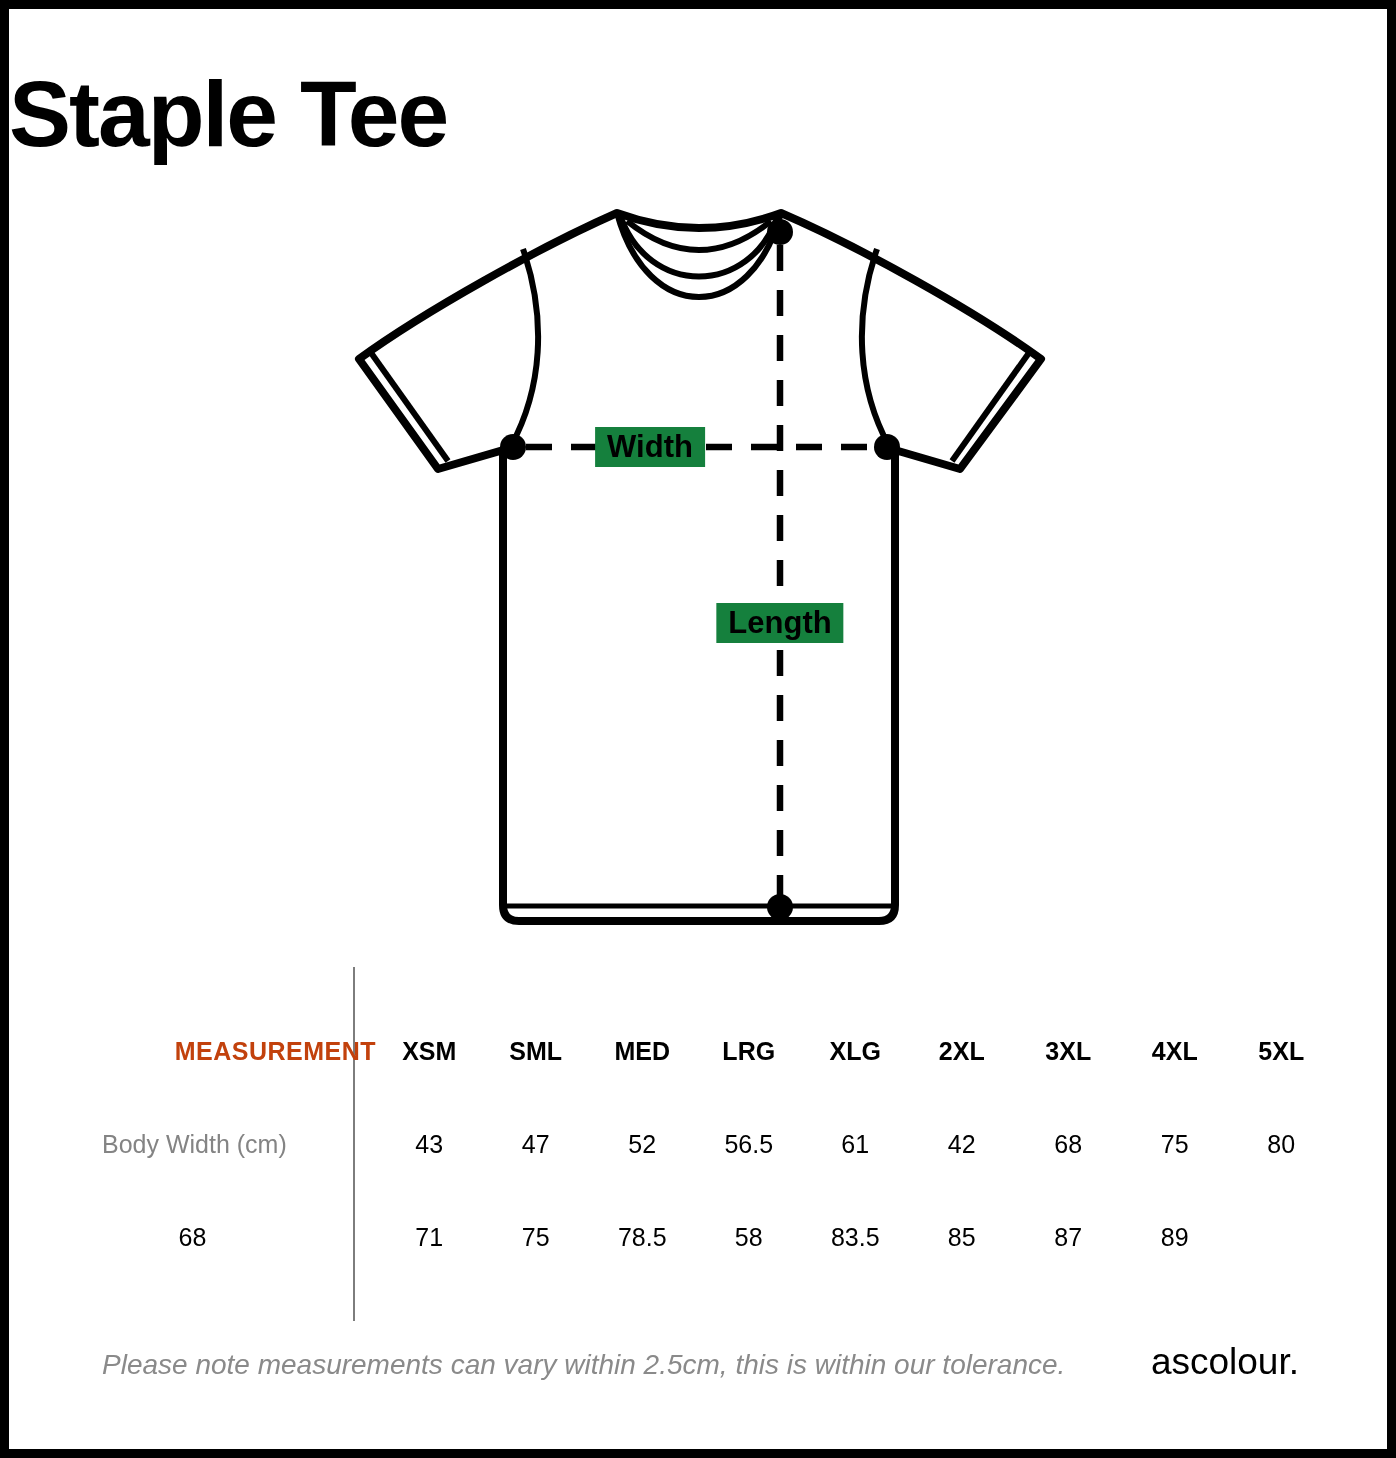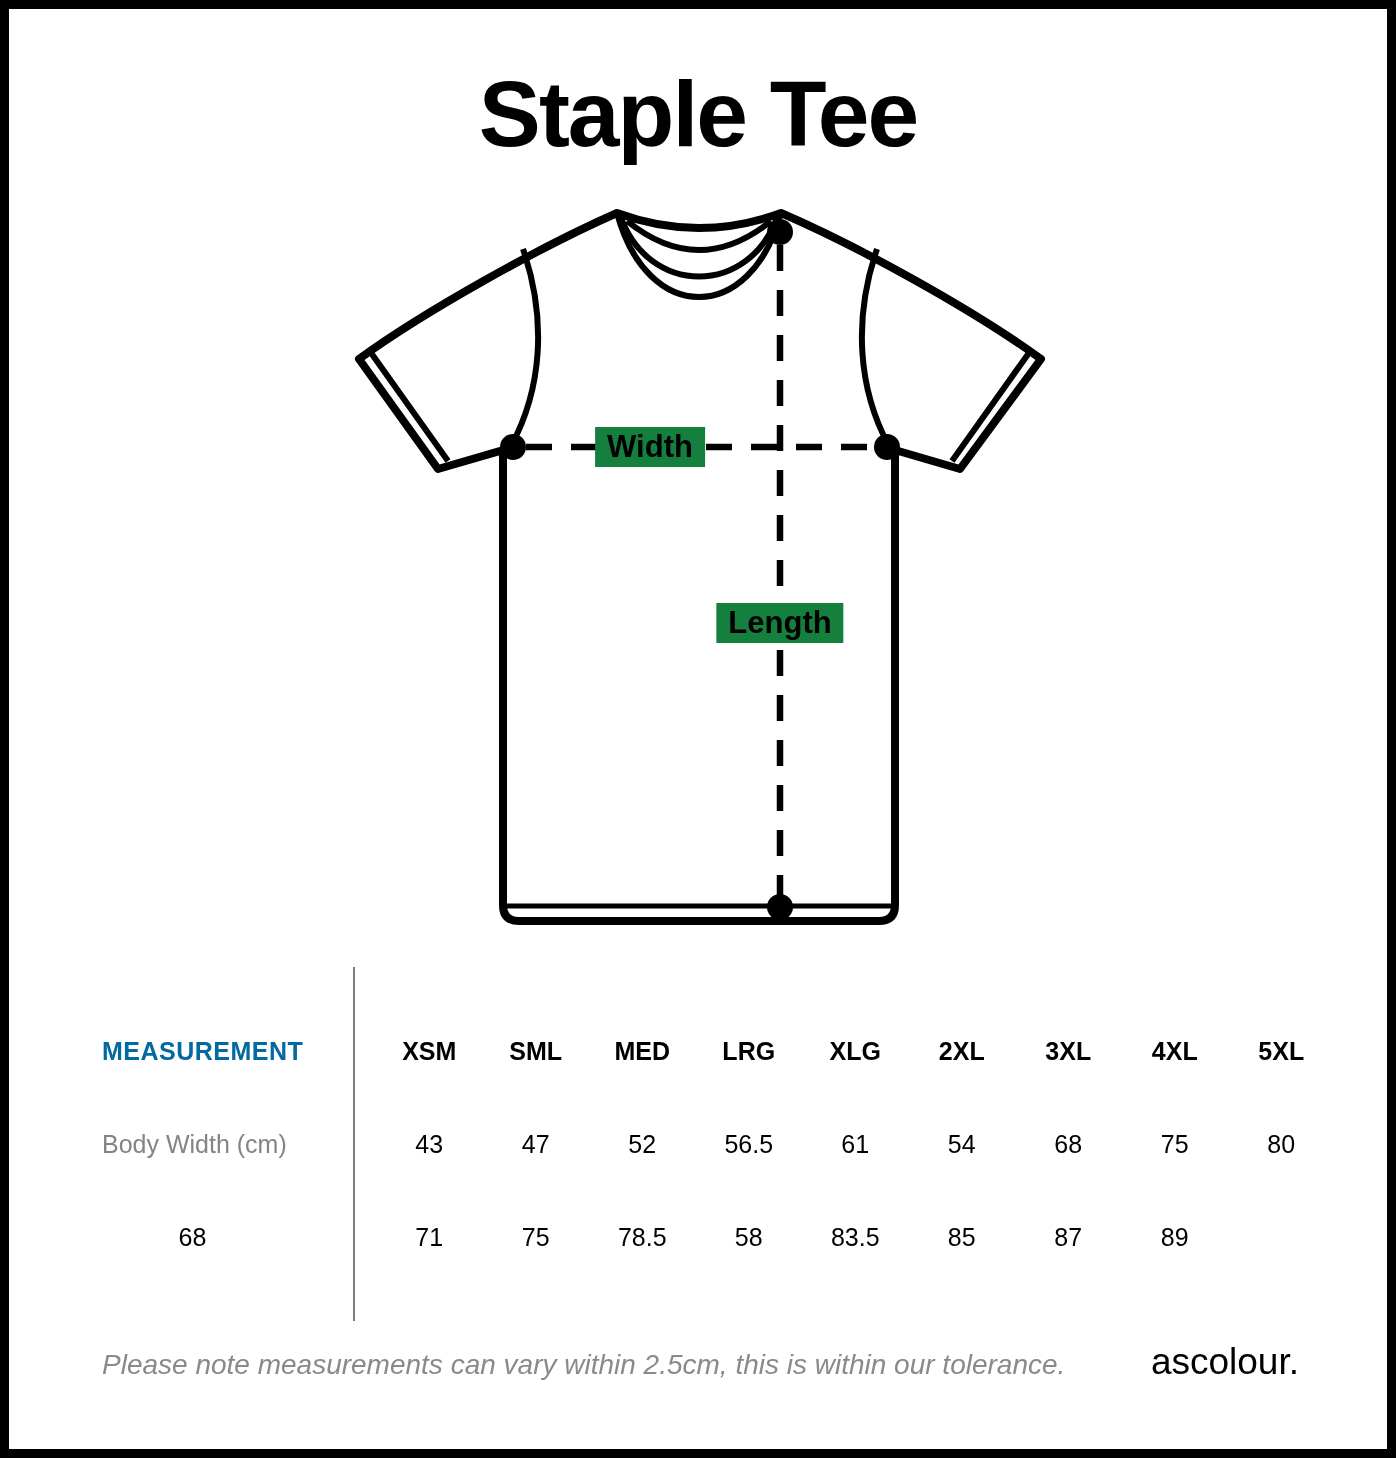--- a/index.html
+++ b/index.html
@@ -13,21 +13,20 @@
     background: #ffffff;
     border: 9px solid #000000;
     overflow: hidden;
   }
 
   .title {
     position: absolute;
     top: 52px;
     left: 0;
     width: 100%;
-    text-align: center;
     font-size: 93px;
     font-weight: bold;
     letter-spacing: -2px;
     color: #000;
   }
 
   .diagram {
     position: absolute;
     left: 331px;
     top: 190px;
@@ -64,21 +63,21 @@
     height: 36px;
     line-height: 36px;
     display: grid;
     grid-template-columns: 367px repeat(9, 106.5px);
     font-size: 25px;
   }
   .trow.header { top: 1024px; font-weight: bold; }
   .trow.r1 { top: 1117px; }
   .trow.r2 { top: 1210px; }
   .trow .label-cell { padding-left: 93px; text-align: left; }
-  .trow.header .label-cell { color: #0369a1; letter-spacing: 0.5px; }
+  .trow.header .label-cell { color: #c2410c; letter-spacing: 0.5px; text-align: right; }
   .trow .label-cell.muted { color: #848484; font-weight: normal; }
   .trow .size-cell { text-align: center; }
 
   .footer-note {
     position: absolute;
     left: 93px;
     top: 1340px;
     font-size: 28px;
     font-style: italic;
     color: #8a8a8a;
@@ -156,21 +155,21 @@
     <div class="size-cell">5XL</div>
   </div>
 
   <div class="trow r1">
     <div class="label-cell muted">Body Width (cm)</div>
     <div class="size-cell">43</div>
     <div class="size-cell">47</div>
     <div class="size-cell">52</div>
     <div class="size-cell">56.5</div>
     <div class="size-cell">61</div>
-    <div class="size-cell">54</div>
+    <div class="size-cell">42</div>
     <div class="size-cell">68</div>
     <div class="size-cell">75</div>
     <div class="size-cell">80</div>
   </div>
 
   <div class="trow r2">
     <div class="size-cell">68</div>
     <div class="size-cell">71</div>
     <div class="size-cell">75</div>
     <div class="size-cell">78.5</div>

